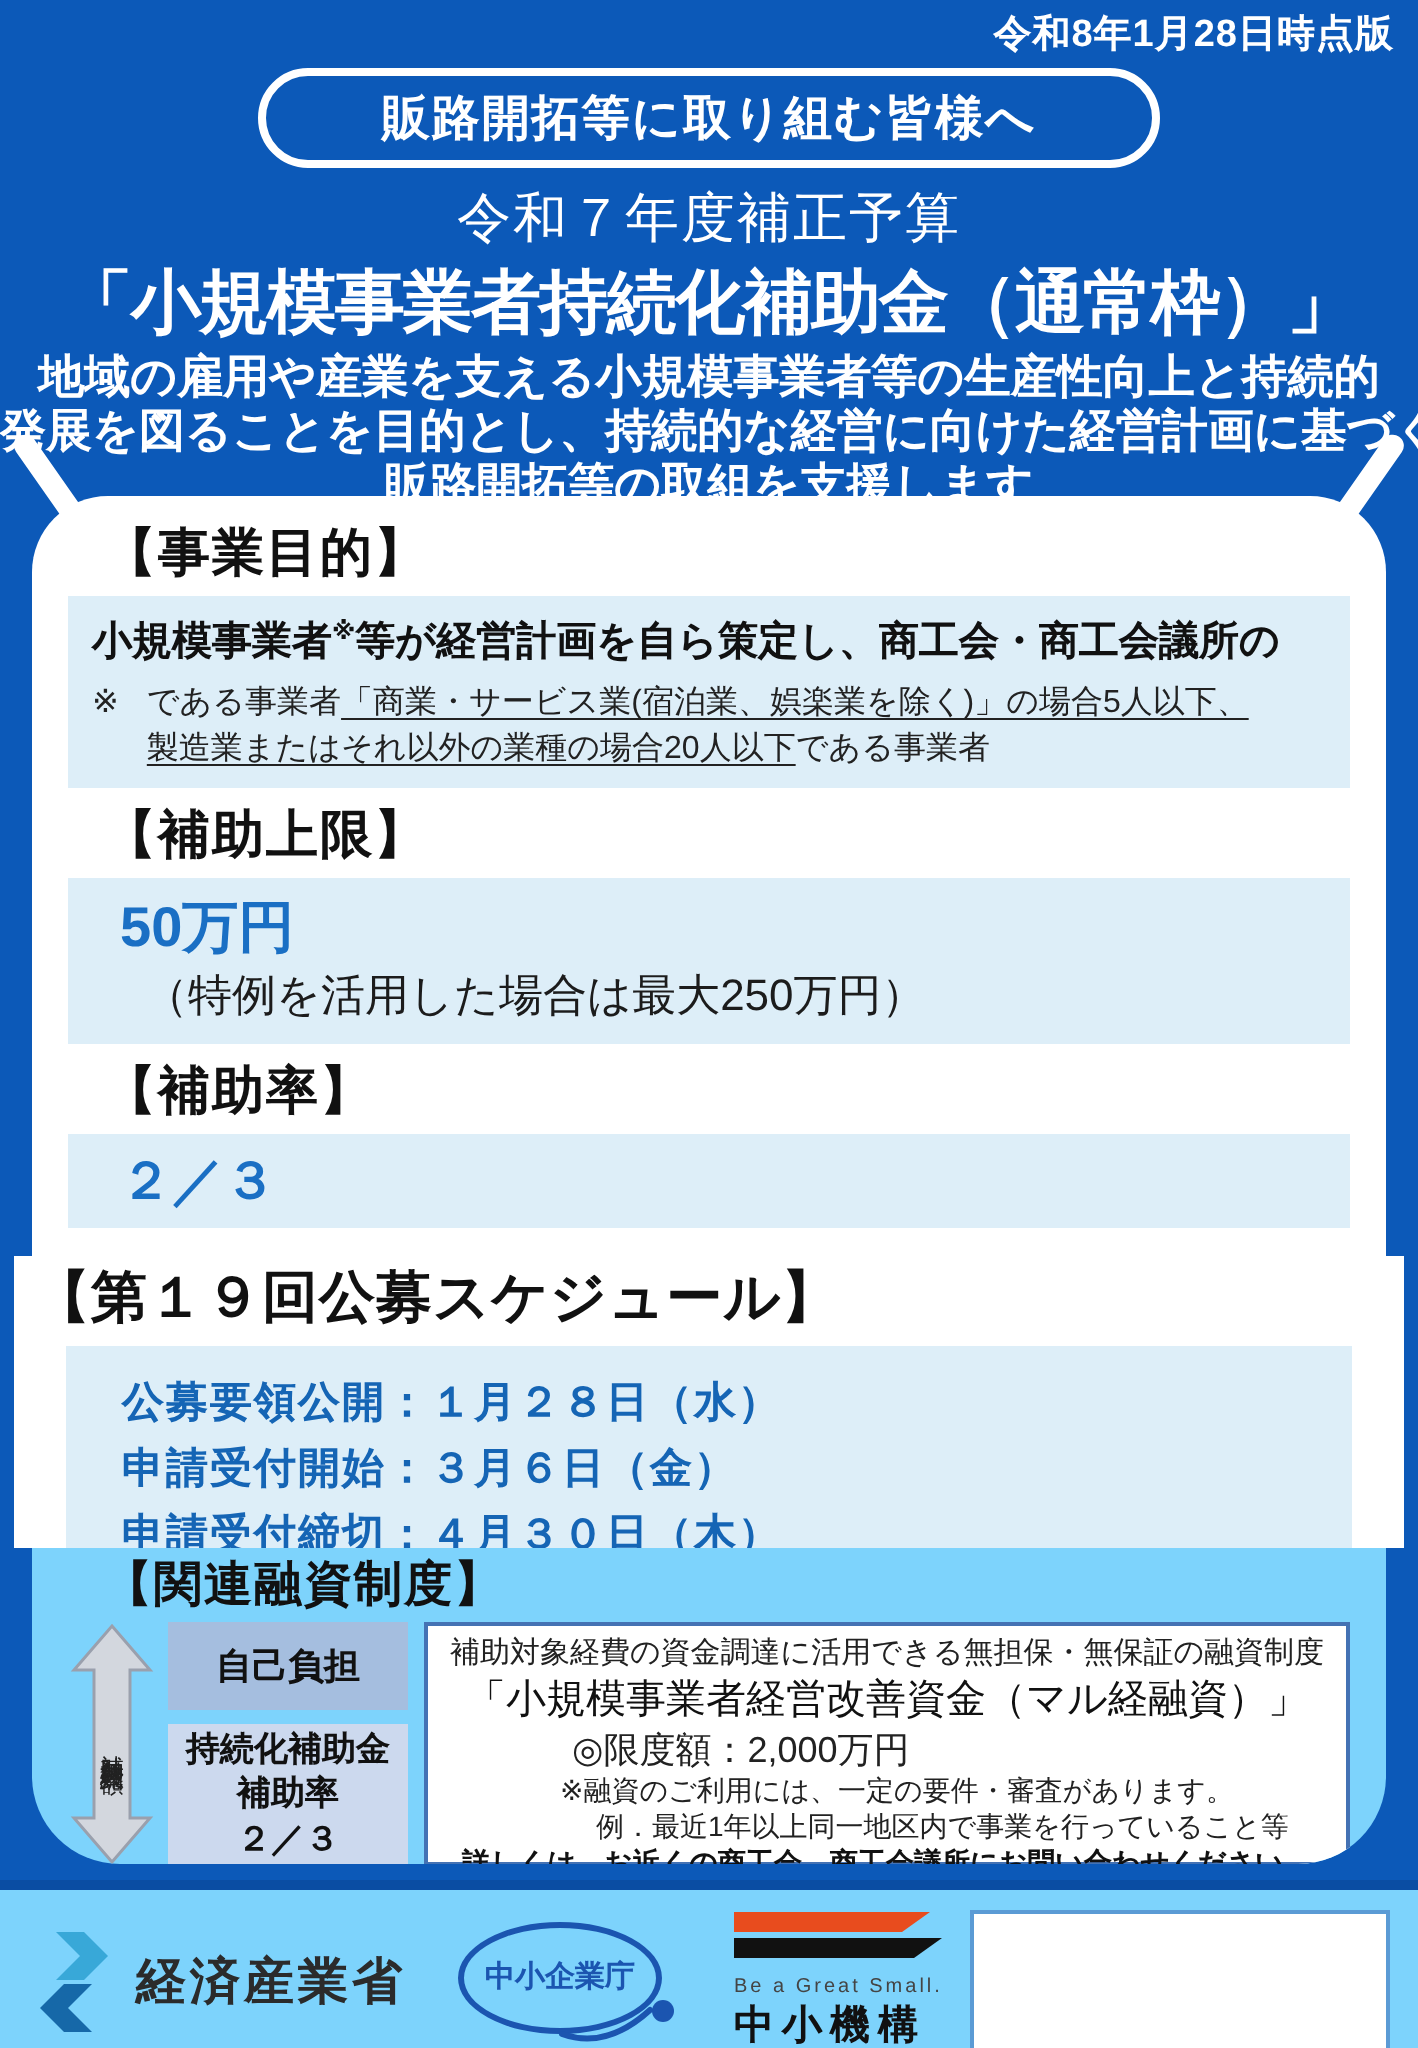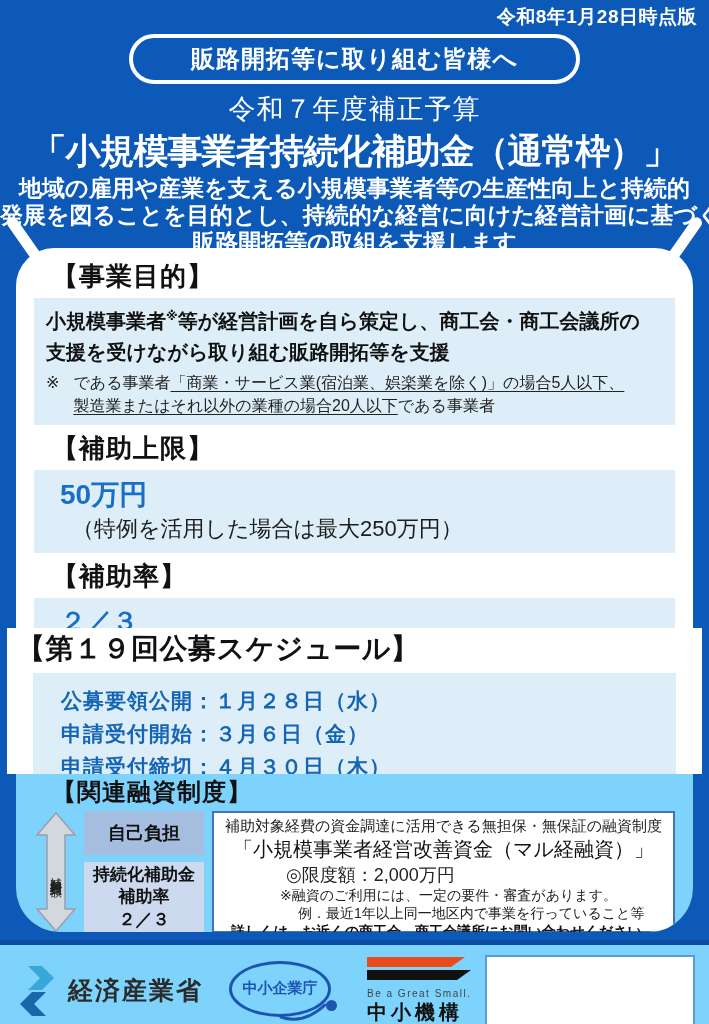--- a/index.html
+++ b/index.html
@@ -101,21 +101,20 @@
     <div class="subtitle-line">販路開拓等の取組を支援します</div>
   </div>
 
   <div class="slash slash-left"></div>
   <div class="slash slash-right"></div>
 
   <div class="panel-top">
     <div class="sec-heading">【事業目的】</div>
     <div class="lightbox">
       <div class="purpose-line"><span>小規模事業者</span><span class="purpose-sup">※</span><span>等が経営計画を自ら策定し、商工会・商工会議所の</span></div>
-      <div class="purpose-line">支援を受けながら取り組む販路開拓等を支援</div>
       <div class="purpose-note">
         <span class="marker">※</span>
         <span><span>である事業者</span><span class="u">「商業・サービス業(宿泊業、娯楽業を除く)」の場合5人以下、</span><br><span class="u">製造業またはそれ以外の業種の場合20人以下</span><span>である事業者</span></span>
       </div>
     </div>
 
     <div class="sec-heading">【補助上限】</div>
     <div class="lightbox">
       <div class="value-blue">50万円</div>
       <div class="box-note">（特例を活用した場合は最大250万円）</div>

